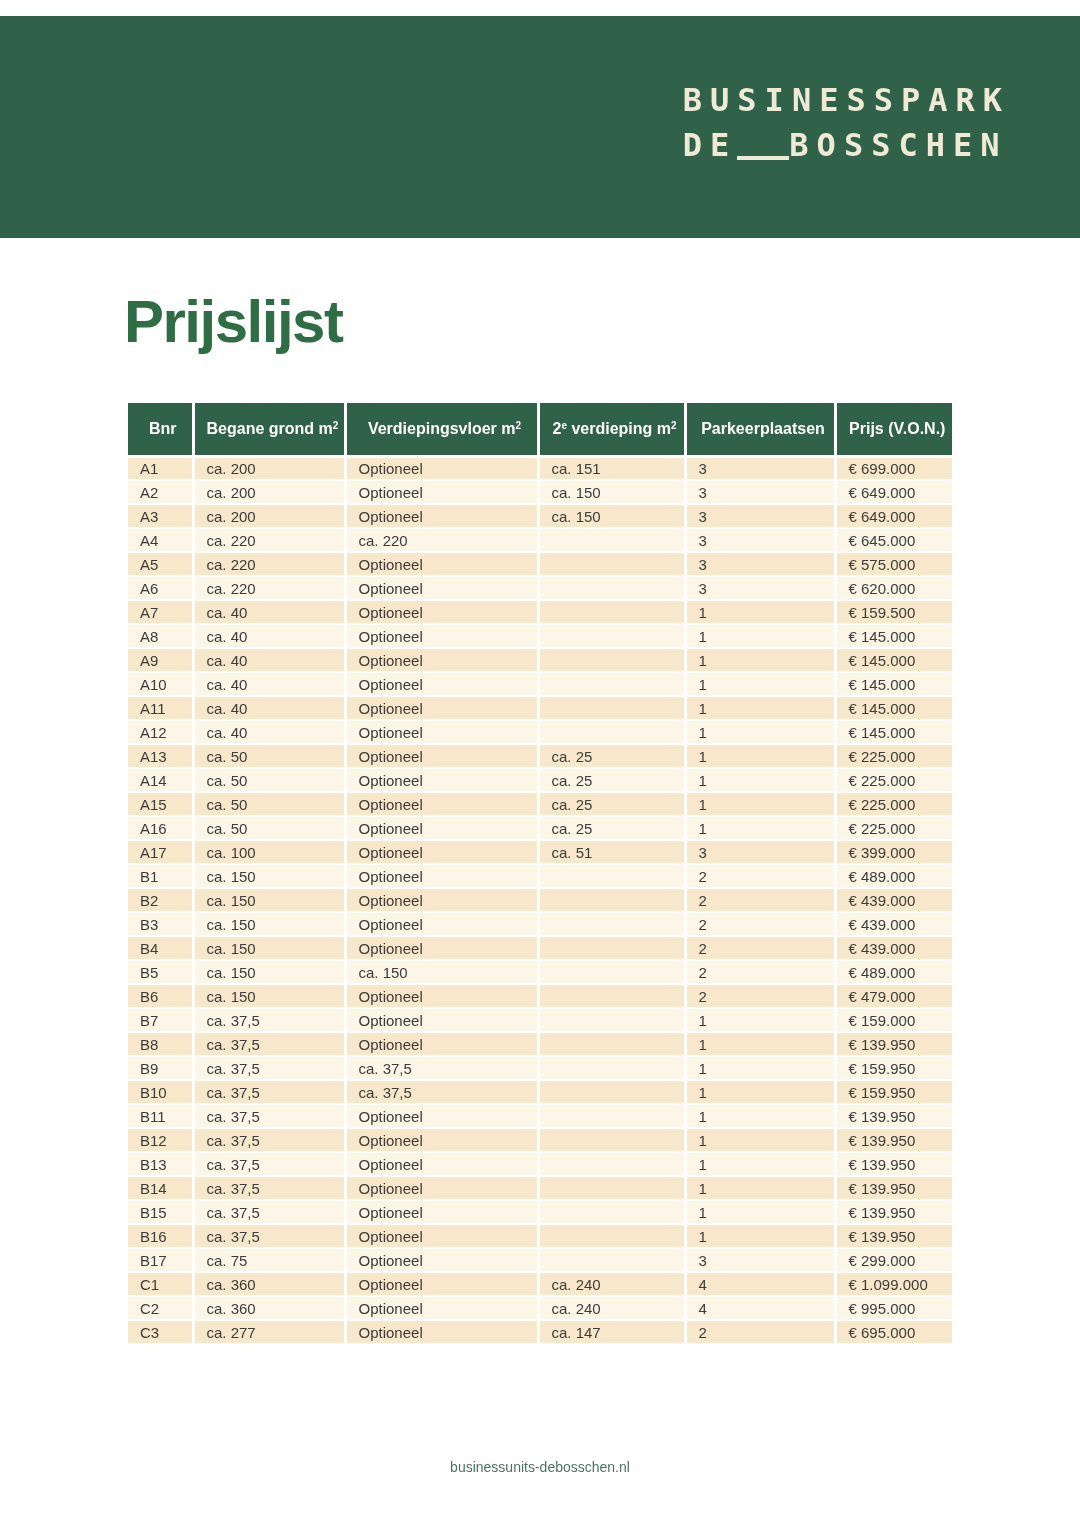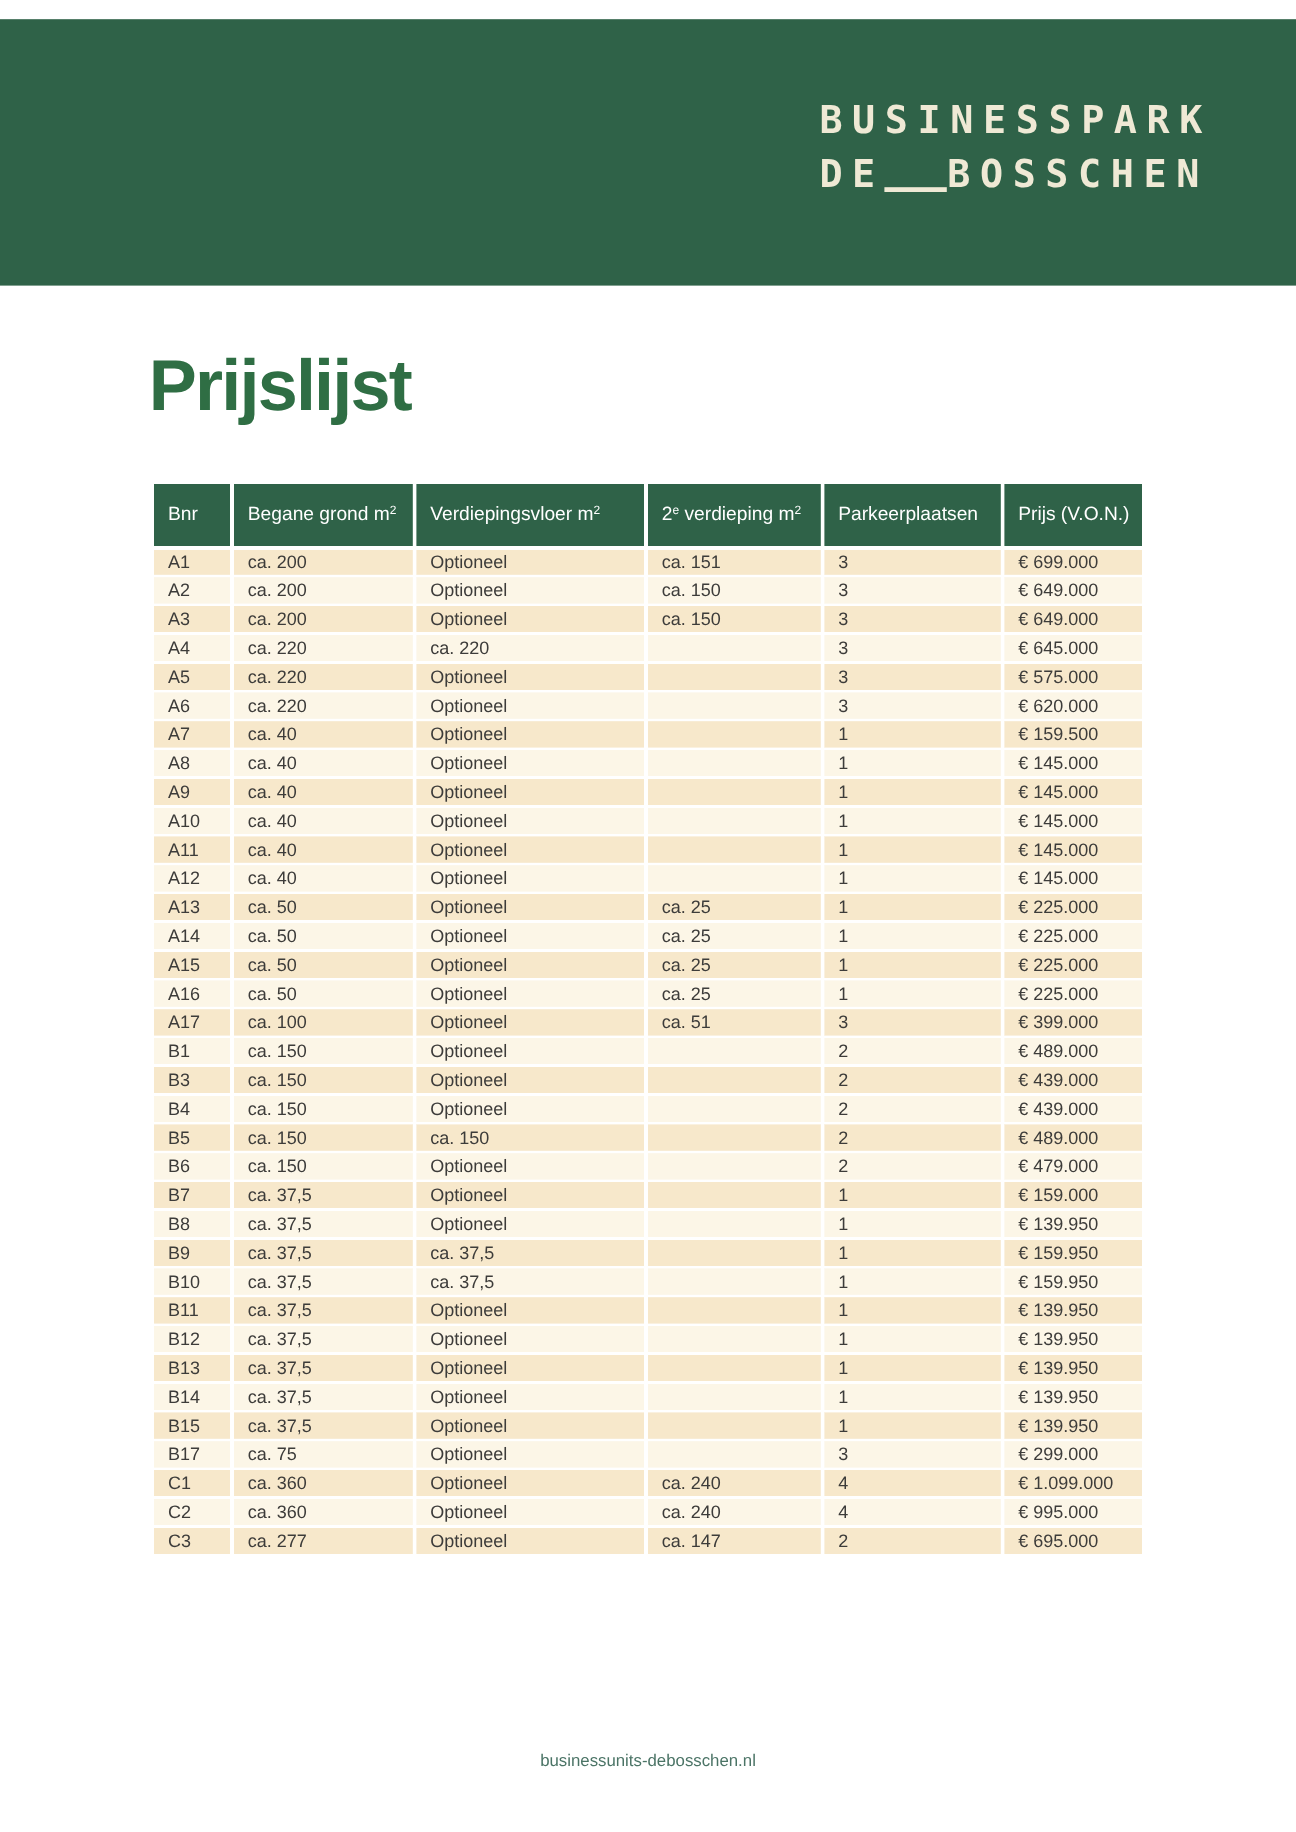--- a/index.html
+++ b/index.html
@@ -77,22 +77,22 @@
   .price-table col.c2 { width: 152px; }
   .price-table col.c3 { width: 193px; }
   .price-table col.c4 { width: 147px; }
   .price-table col.c5 { width: 150px; }
   .price-table col.c6 { width: 117px; }
 
   .price-table thead th {
     background: var(--header-green);
     color: #ffffff;
     font-size: 16px;
-    font-weight: 400;
-    text-align: left;
+    font-weight: 700;
+    text-align: center;
     height: 53px;
     padding: 0 6px 0 12px;
     border-right: 3px solid #ffffff;
     border-bottom: 3px solid #ffffff;
     vertical-align: middle;
     white-space: nowrap;
     overflow: hidden;
     margin-left: 48px;
   }
   .price-table thead th:last-child { border-right: none; }
@@ -306,20 +306,28 @@
         </tr>
         <tr>
           <td>B1</td>
           <td>ca. 150</td>
           <td>Optioneel</td>
           <td></td>
           <td>2</td>
           <td>€ 489.000</td>
         </tr>
         <tr>
+          <td>B2</td>
+          <td>ca. 150</td>
+          <td>Optioneel</td>
+          <td></td>
+          <td>2</td>
+          <td>€ 439.000</td>
+        </tr>
+        <tr>
           <td>B3</td>
           <td>ca. 150</td>
           <td>Optioneel</td>
           <td></td>
           <td>2</td>
           <td>€ 439.000</td>
         </tr>
         <tr>
           <td>B4</td>
           <td>ca. 150</td>
@@ -403,20 +411,28 @@
         <tr>
           <td>B14</td>
           <td>ca. 37,5</td>
           <td>Optioneel</td>
           <td></td>
           <td>1</td>
           <td>€ 139.950</td>
         </tr>
         <tr>
           <td>B15</td>
+          <td>ca. 37,5</td>
+          <td>Optioneel</td>
+          <td></td>
+          <td>1</td>
+          <td>€ 139.950</td>
+        </tr>
+        <tr>
+          <td>B16</td>
           <td>ca. 37,5</td>
           <td>Optioneel</td>
           <td></td>
           <td>1</td>
           <td>€ 139.950</td>
         </tr>
         <tr>
           <td>B17</td>
           <td>ca. 75</td>
           <td>Optioneel</td>

